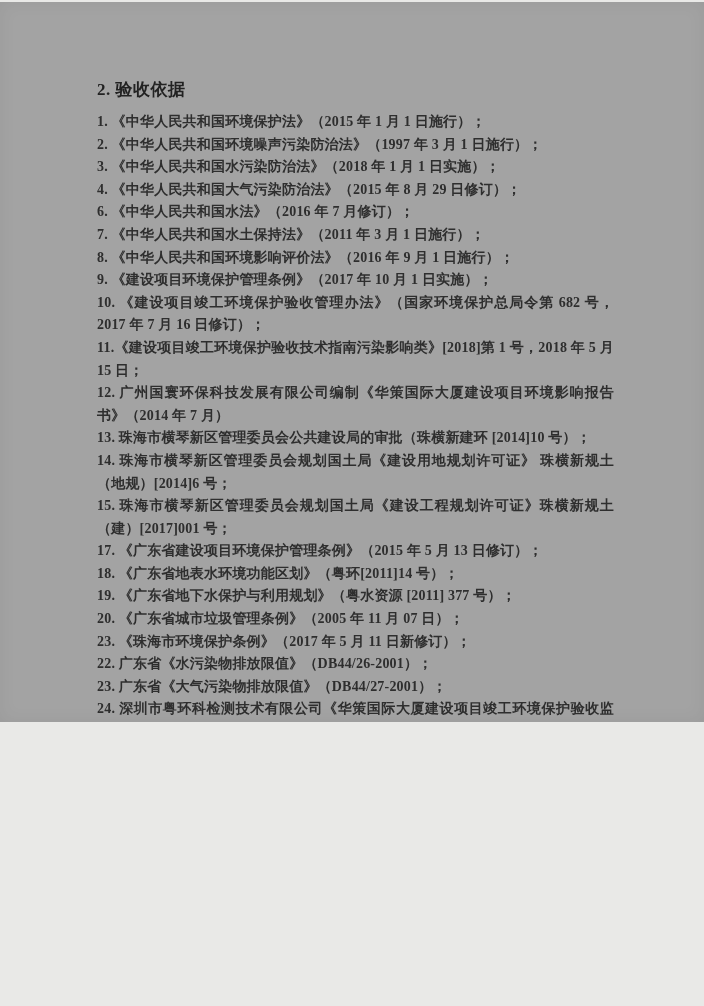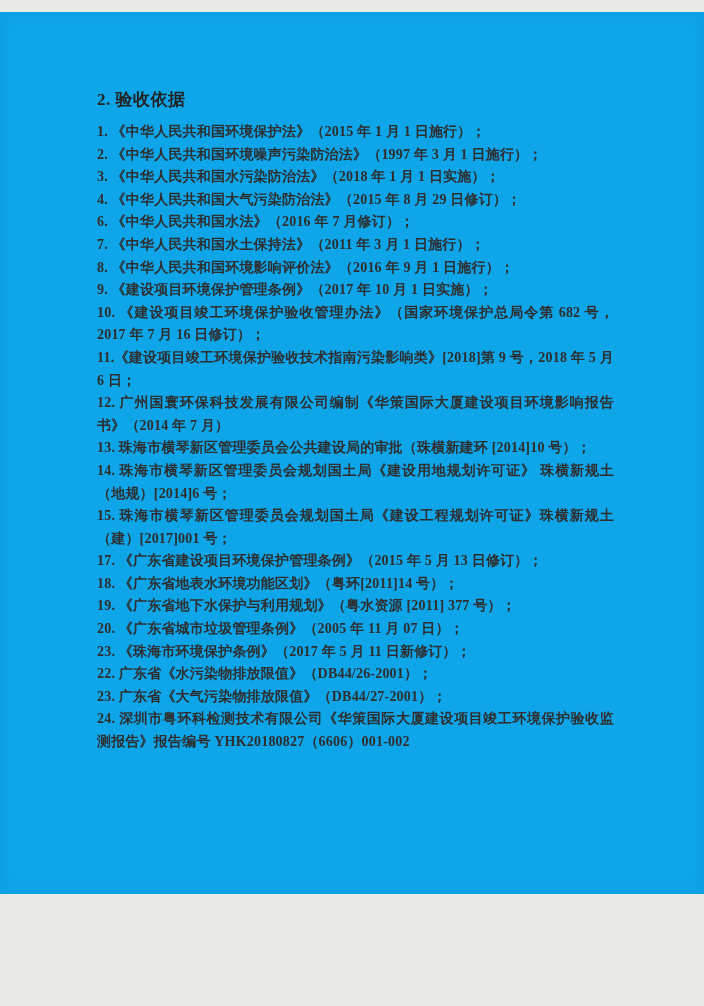--- a/index.html
+++ b/index.html
@@ -3,23 +3,23 @@
 <meta charset="utf-8">
 <style>
   html, body {
     margin: 0;
     padding: 0;
     background: #e9e9e7;
   }
   .page {
     position: relative;
     width: 704px;
-    height: 882px;
-    margin: 12px auto;
-    background: #0ea5e9;
+    height: 720px;
+    margin: 2px auto;
+    background: #a3a3a3;
     box-shadow: inset 0 0 18px rgba(0,0,0,0.05);
     overflow: hidden;
     font-family: "Liberation Serif", "DejaVu Serif", serif;
     color: #2b2b2b;
   }
   .content {
     position: absolute;
     left: 97px;
     top: 76px;
     width: 517px;
@@ -60,21 +60,21 @@
     <div class="items" id="items">
         <p class="item">1. 《中华人民共和国环境保护法》（2015 年 1 月 1 日施行）；</p>
         <p class="item">2. 《中华人民共和国环境噪声污染防治法》（1997 年 3 月 1 日施行）；</p>
         <p class="item">3. 《中华人民共和国水污染防治法》（2018 年 1 月 1 日实施）；</p>
         <p class="item">4. 《中华人民共和国大气污染防治法》（2015 年 8 月 29 日修订）；</p>
         <p class="item">6. 《中华人民共和国水法》（2016 年 7 月修订）；</p>
         <p class="item">7. 《中华人民共和国水土保持法》（2011 年 3 月 1 日施行）；</p>
         <p class="item">8. 《中华人民共和国环境影响评价法》（2016 年 9 月 1 日施行）；</p>
         <p class="item">9. 《建设项目环境保护管理条例》（2017 年 10 月 1 日实施）；</p>
         <p class="item">10. 《建设项目竣工环境保护验收管理办法》（国家环境保护总局令第 682 号，2017 年 7 月 16 日修订）；</p>
-        <p class="item">11.《建设项目竣工环境保护验收技术指南污染影响类》[2018]第 9 号，2018 年 5 月 6 日；</p>
+        <p class="item">11.《建设项目竣工环境保护验收技术指南污染影响类》[2018]第 1 号，2018 年 5 月 15 日；</p>
         <p class="item">12.  广州国寰环保科技发展有限公司编制《华策国际大厦建设项目环境影响报告书》（2014 年 7 月）</p>
         <p class="item">13.  珠海市横琴新区管理委员会公共建设局的审批（珠横新建环 [2014]10 号）；</p>
         <p class="item">14.  珠海市横琴新区管理委员会规划国土局《建设用地规划许可证》 珠横新规土（地规）[2014]6 号；</p>
         <p class="item">15.  珠海市横琴新区管理委员会规划国土局《建设工程规划许可证》珠横新规土（建）[2017]001 号；</p>
         <p class="item">17.  《广东省建设项目环境保护管理条例》（2015 年 5 月 13 日修订）；</p>
         <p class="item">18.  《广东省地表水环境功能区划》（粤环[2011]14 号）；</p>
         <p class="item">19.  《广东省地下水保护与利用规划》（粤水资源 [2011] 377 号）；</p>
         <p class="item">20.  《广东省城市垃圾管理条例》（2005 年 11 月 07 日）；</p>
         <p class="item">23.  《珠海市环境保护条例》（2017 年 5 月 11 日新修订）；</p>
         <p class="item">22.  广东省《水污染物排放限值》（DB44/26-2001）；</p>

